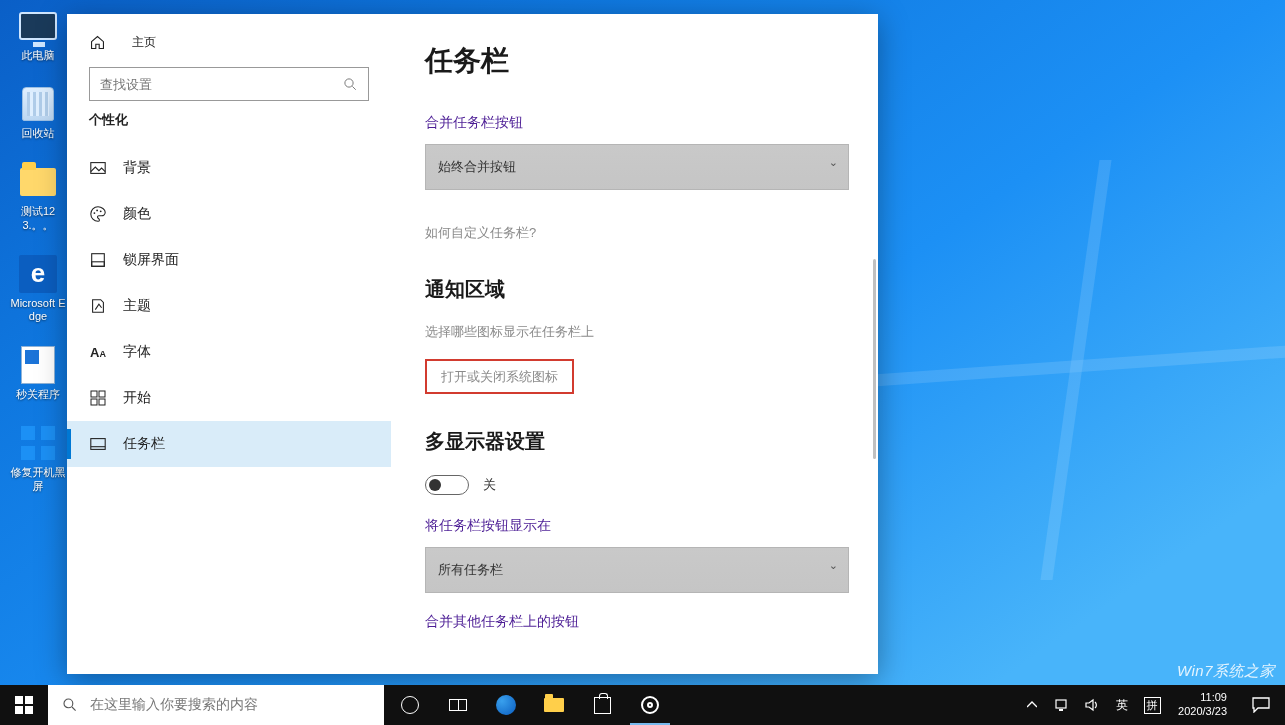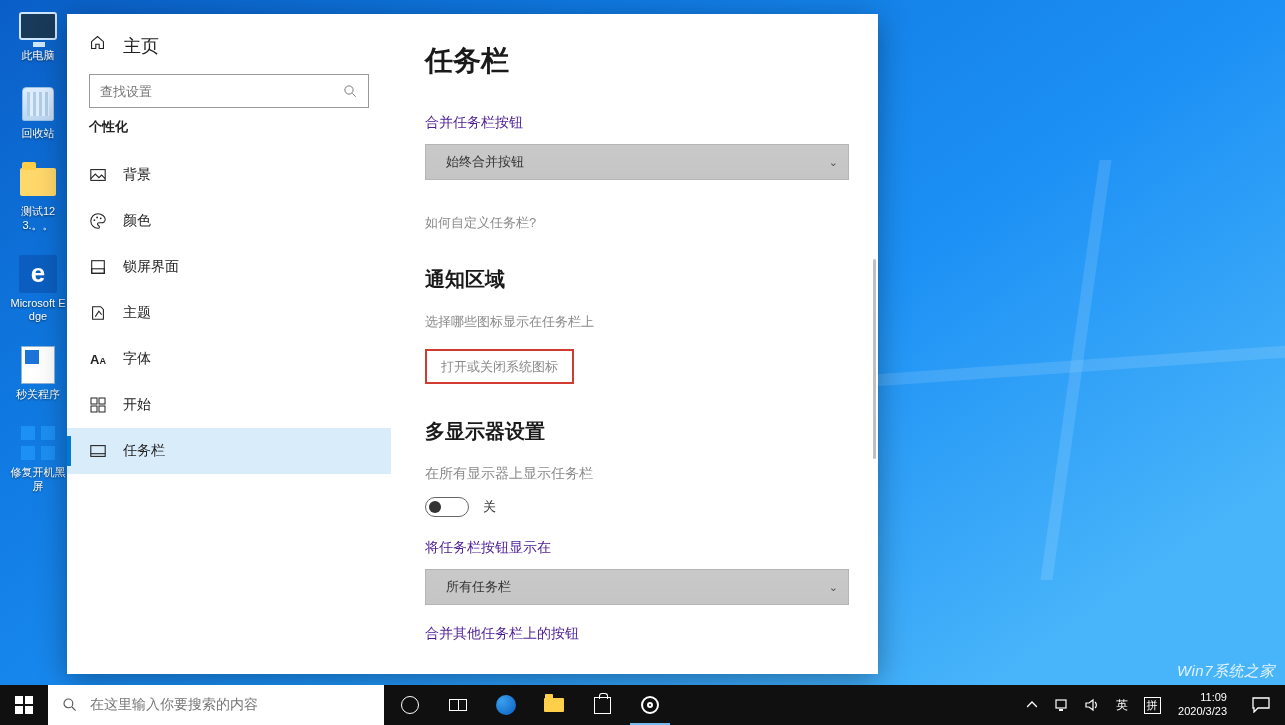--- a/index.html
+++ b/index.html
@@ -37,36 +37,36 @@
     position:absolute; left:67px; top:14px; width:811px; height:660px;
     background:#fff; box-shadow:0 6px 28px rgba(0,0,0,.35);
     display:flex; flex-direction:column;
   }
   .titlebar{height:34px;display:flex;align-items:center;justify-content:space-between;padding:0 0 0 14px;font-size:12px;color:#222;}
   .winbtns{display:flex;}
   .winbtn{width:46px;height:32px;display:flex;align-items:center;justify-content:center;color:#222;}
   .body{flex:1;display:flex;overflow:hidden;}
   .side{width:324px;background:#fff;border-right:0;}
   .side-scroll{height:100%;overflow:hidden;}
-  .home{display:flex;align-items:flex-start;gap:17px;padding:20px 22px 14px;font-size:18px;color:#222;}
+  .home{display:flex;align-items:flex-start;gap:26px;padding:20px 22px 14px;font-size:12px;color:#222;}
   .home .hicon{width:17px;height:17px;}
   .search{margin:2px 22px 0;height:34px;border:1px solid #999;background:#fff;display:flex;align-items:center;padding:0 10px;color:#777;font-size:13px;}
   .search input{flex:1;border:none;outline:none;font-size:13px;background:transparent;}
   .cat{padding:10px 22px 16px;font-size:13px;font-weight:600;color:#222;}
   .navlist{display:flex;flex-direction:column;}
   .navitem{display:flex;align-items:center;gap:16px;height:46px;padding:0 22px;font-size:14px;color:#222;cursor:default;position:relative;}
   .navitem .nicon{width:18px;height:18px;display:flex;align-items:center;justify-content:center;}
   .navitem.sel{background:#d9ecf9;}
   .navitem.sel::before{content:"";position:absolute;left:0;top:8px;bottom:8px;width:4px;background:#0078d4;}
   .main{flex:1;position:relative;overflow:hidden;}
   .main-scroll{position:absolute;inset:0;overflow:hidden;padding:24px 44px 24px 34px;}
   h1.page{font-size:28px;font-weight:600;color:#1a1a1a;margin:4px 0 34px;}
   .lbl14{font-size:14px;color:#4c1d95;margin:0 0 12px;}
   .h2{font-size:20px;font-weight:600;color:#1a1a1a;margin:34px 0 20px;}
-  .combo{height:36px;width:424px;background:#ccc;background:linear-gradient(#c9c9c9,#c5c5c5);border:1px solid #b5b5b5;display:flex;align-items:center;padding:0 20px;font-size:13px;color:#333;position:relative;}
+  .combo{height:46px;width:424px;background:#ccc;background:linear-gradient(#c9c9c9,#c5c5c5);border:1px solid #b5b5b5;display:flex;align-items:center;padding:0 12px;font-size:13px;color:#333;position:relative;}
   .combo .chev{position:absolute;right:10px;top:11px;font-size:11px;color:#555;}
   .linkish{font-size:13px;color:#8a8a8a;margin:34px 0 0;}
   .linkish2{font-size:13px;color:#8a8a8a;margin:18px 0 0;}
   .boxed{display:inline-block;border:2px solid #d23b2f;padding:6px 14px;margin-top:18px;}
   .boxed span{font-size:13px;color:#8a8a8a;text-align:center;}
   .toggle-row{display:flex;align-items:center;gap:14px;margin-top:14px;}
   .toggle{width:44px;height:20px;border:1px solid #666;border-radius:11px;position:relative;background:#fff;}
   .toggle::after{content:"";position:absolute;left:3px;top:3px;width:12px;height:12px;border-radius:50%;background:#333;}
   .toggle-row .tl{font-size:13px;color:#333;}
   .vscroll{position:absolute;right:2px;top:245px;width:3px;height:200px;background:#c0c0c0;border-radius:2px;}
@@ -251,21 +251,20 @@
 
           <div class="linkish"><span>如何自定义任务栏?</span></div>
 
           <div class="h2">通知区域</div>
           <div class="linkish2"><span>选择哪些图标显示在任务栏上</span></div>
           <div class="boxed">
             <span>打开或关闭系统图标</span>
           </div>
 
           <div class="h2">多显示器设置</div>
-          <div class="lbl14" style="color:#8a8a8a">在所有显示器上显示任务栏</div>
           <div class="toggle-row">
             <div class="toggle"></div>
             <div class="tl">关</div>
           </div>
 
           <div class="lbl14" style="margin-top:22px">将任务栏按钮显示在</div>
           <div class="combo">
             <span>所有任务栏</span>
             <span class="chev">⌄</span>
           </div>

